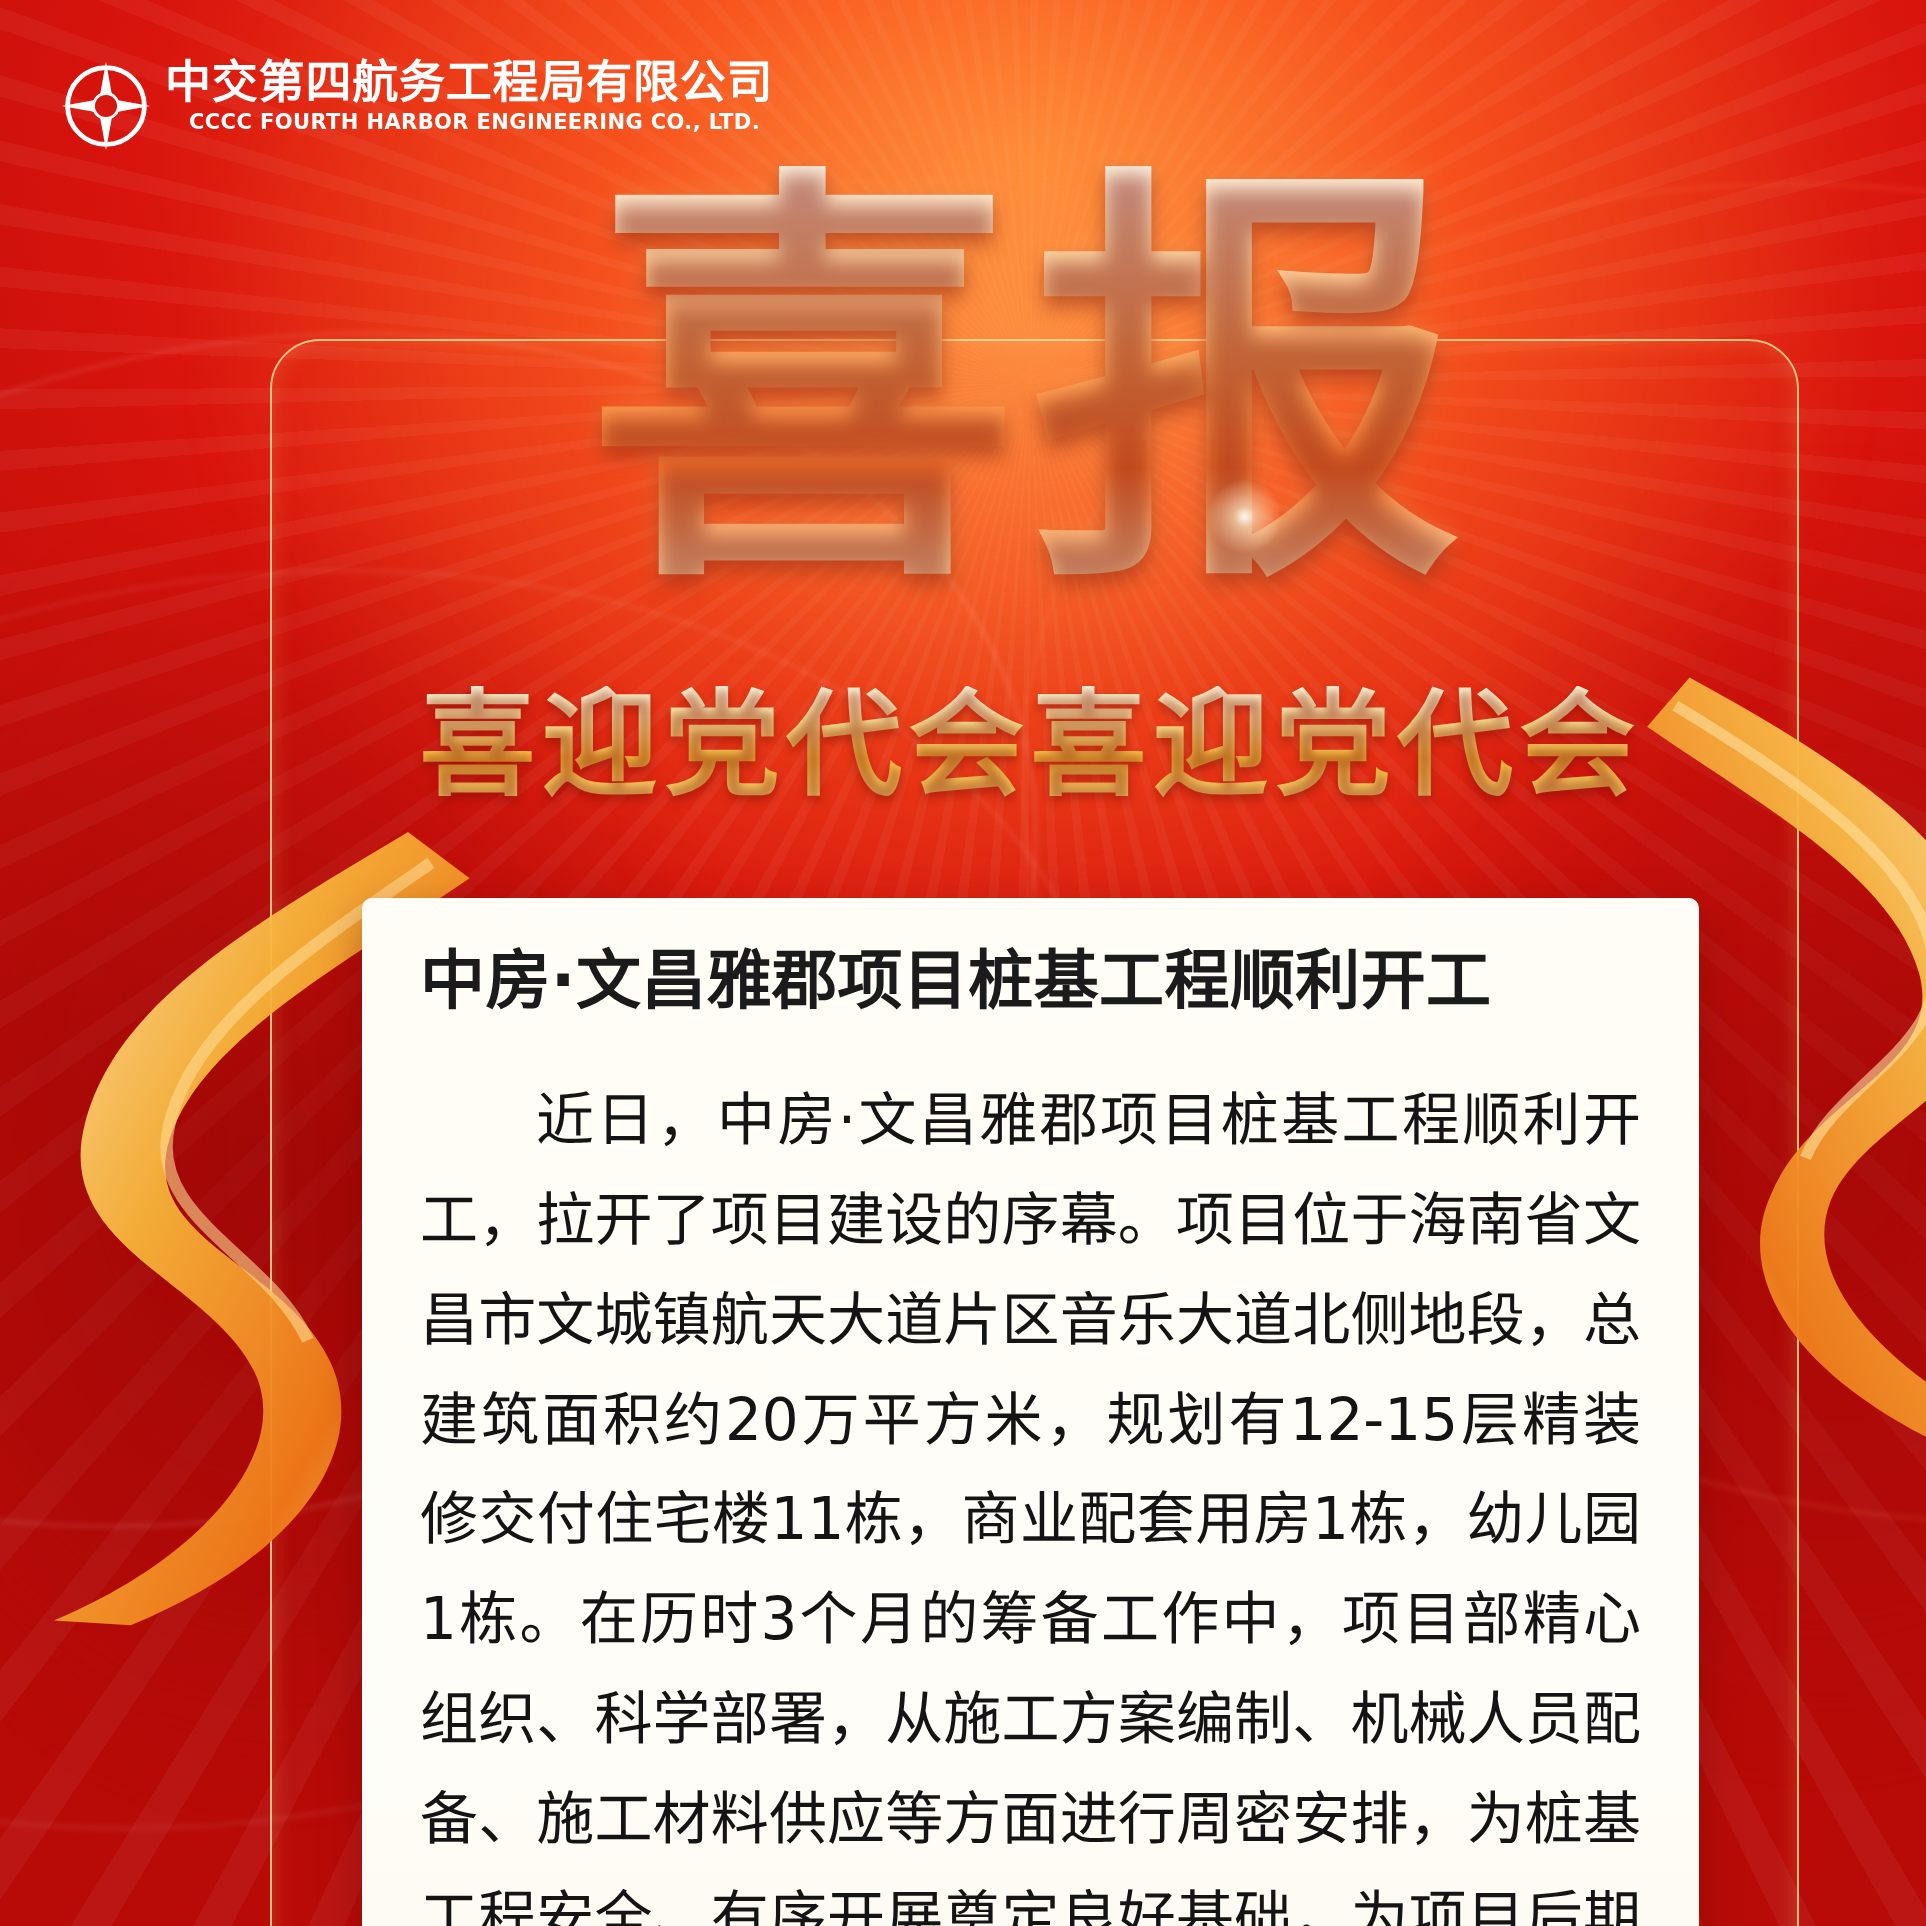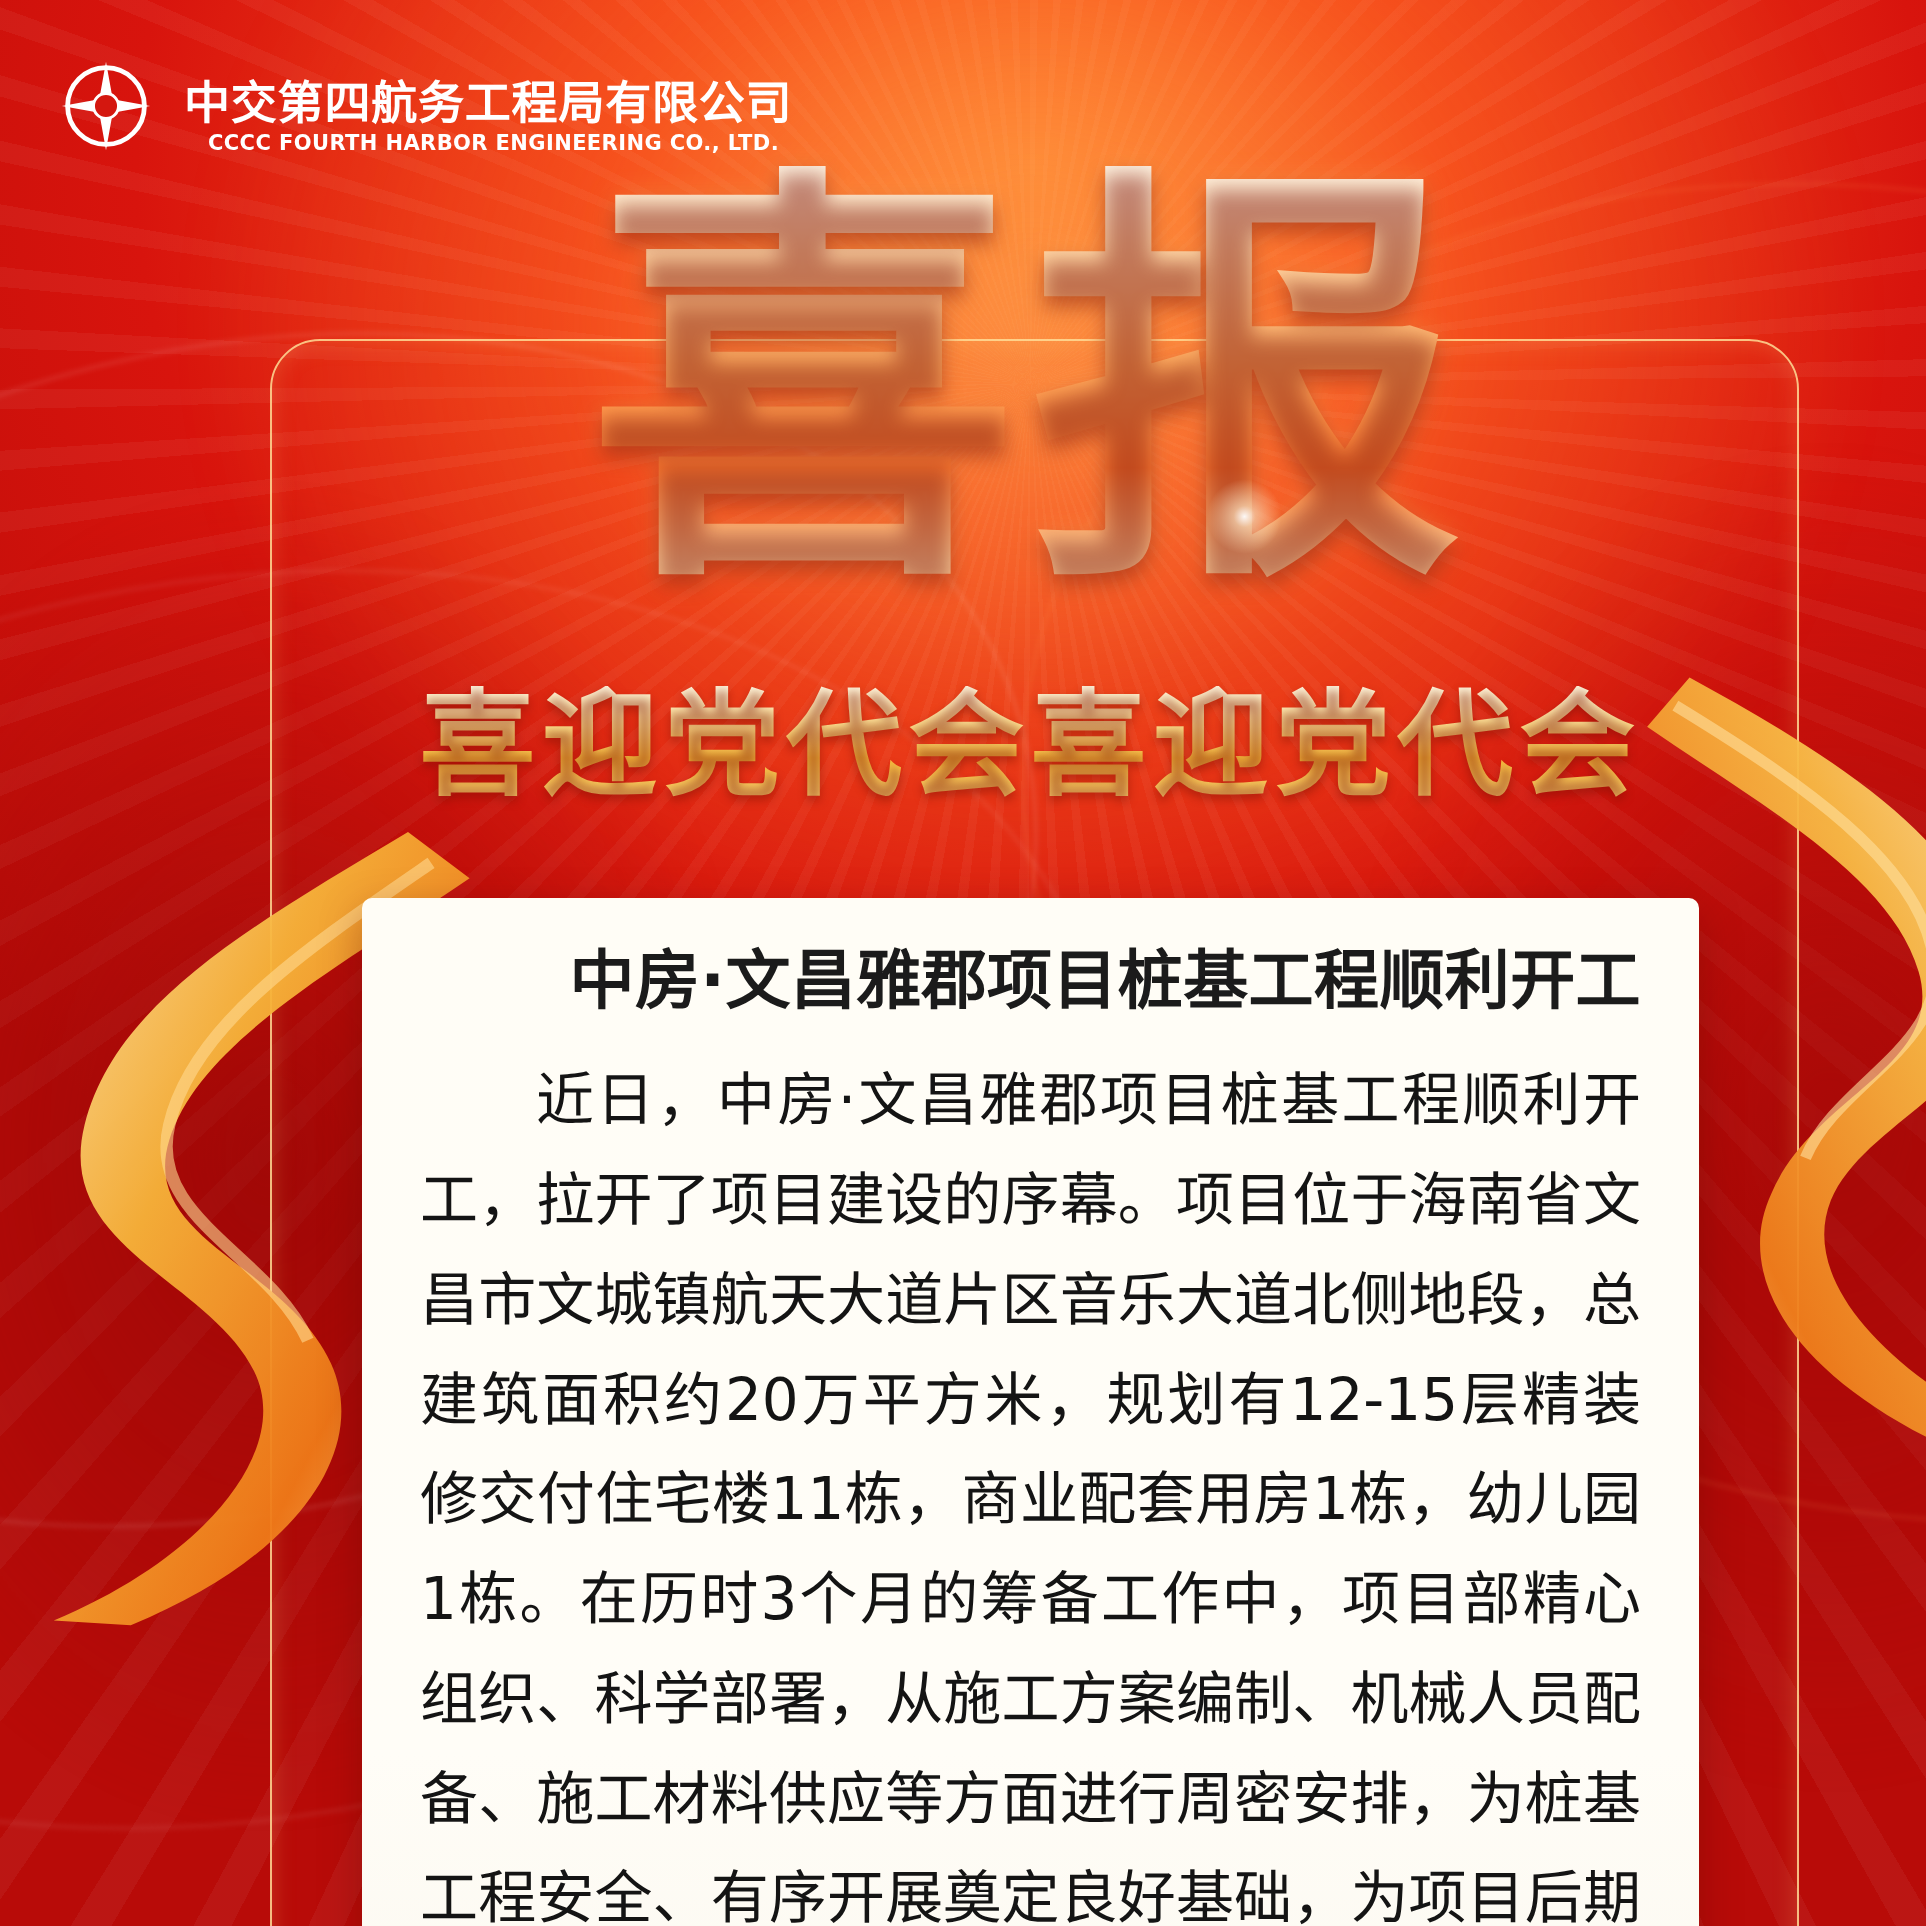--- a/index.html
+++ b/index.html
@@ -81,22 +81,22 @@
     height: 578px;
     opacity: 0.16;
   }
 
   
   .logo-row {
     position: absolute;
     left: 58px;
     top: 58px;
     display: flex;
-    align-items: flex-end;
-    gap: 30px;
+    align-items: flex-start;
+    gap: 11px;
   }
   .logo-mark {
     width: 96px;
     height: 96px;
     flex: none;
   }
   .logo-text {
     display: flex;
     flex-direction: column;
     justify-content: center;
@@ -205,27 +205,27 @@
   }
   .card-inner {
     position: absolute;
     inset: 0;
     padding: 42px 58px 35px 58px;
     box-sizing: border-box;
     display: flex;
     flex-direction: column;
   }
   .card-title {
-    text-align: right;
+    text-align: left;
     font-size: 65px;
     font-weight: 700;
     color: #1b1b1b;
     letter-spacing: 0.4px;
     line-height: 1.25;
-    margin-bottom: 30px;
+    margin-bottom: 50px;
   }
   .card-body {
     font-size: 58px;
     line-height: 1.72;
     color: #141414;
     text-align: justify;
     text-indent: 2em;
     letter-spacing: 0px;
   }
 </style>

